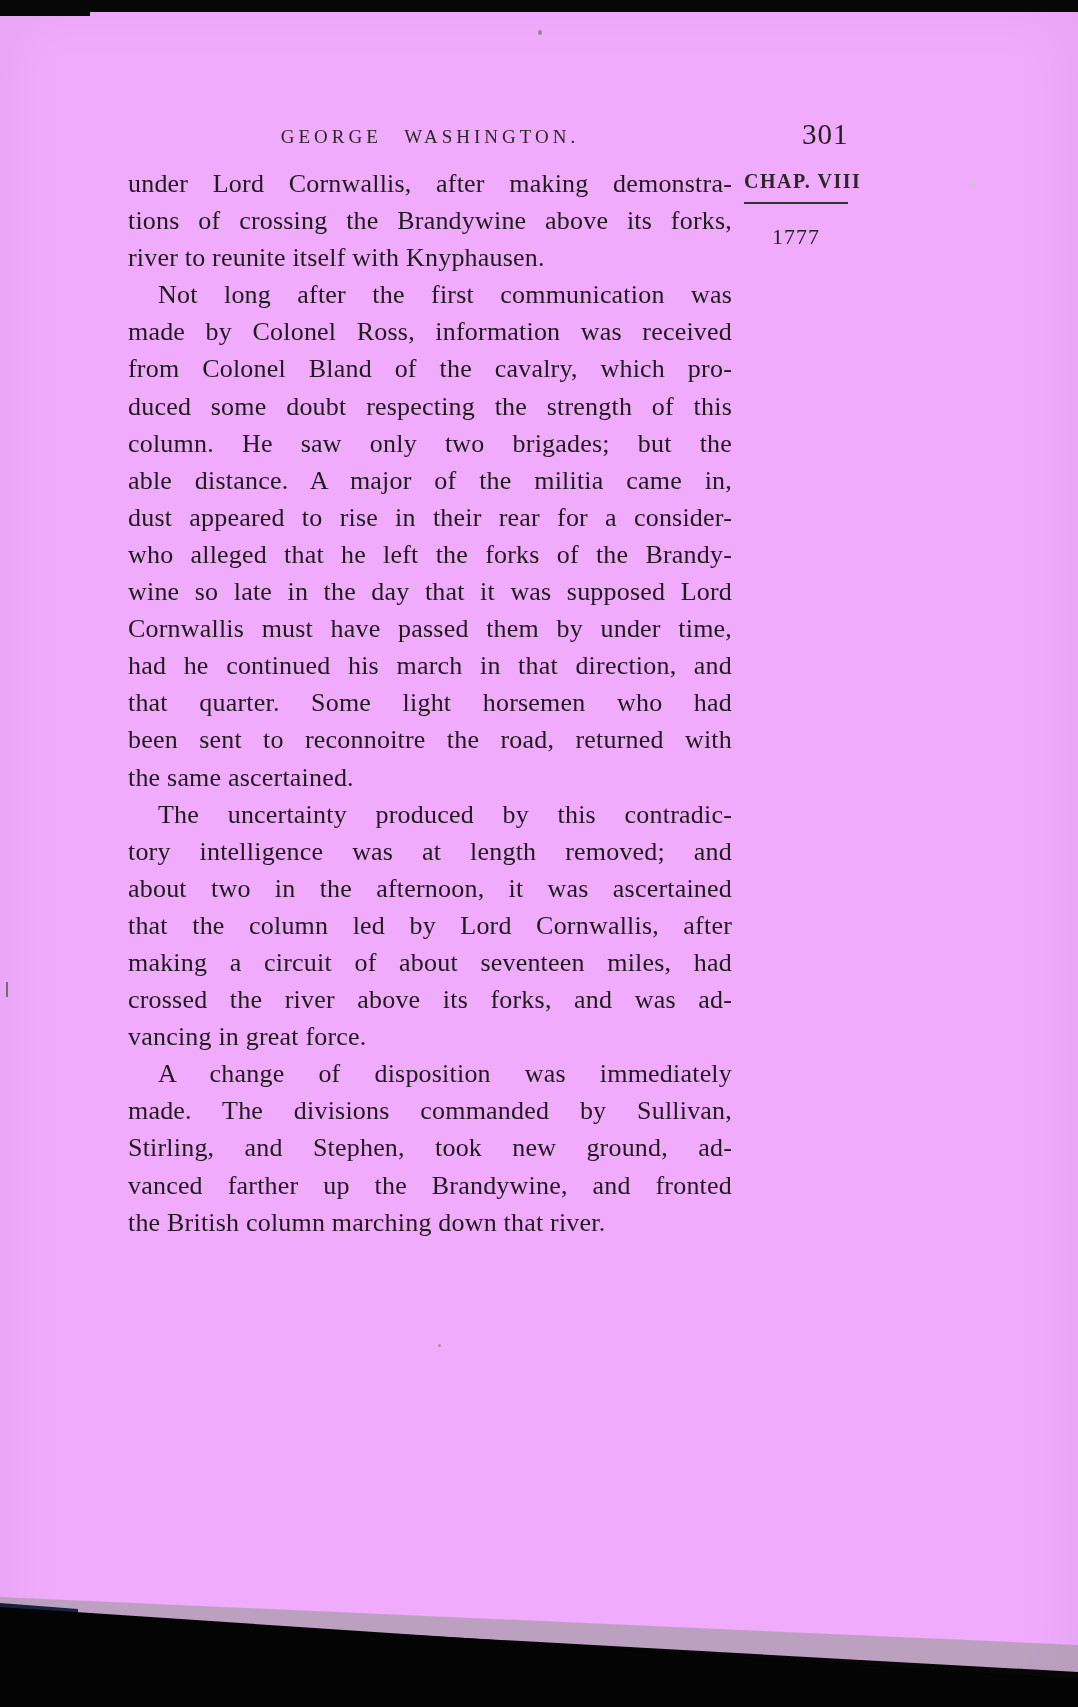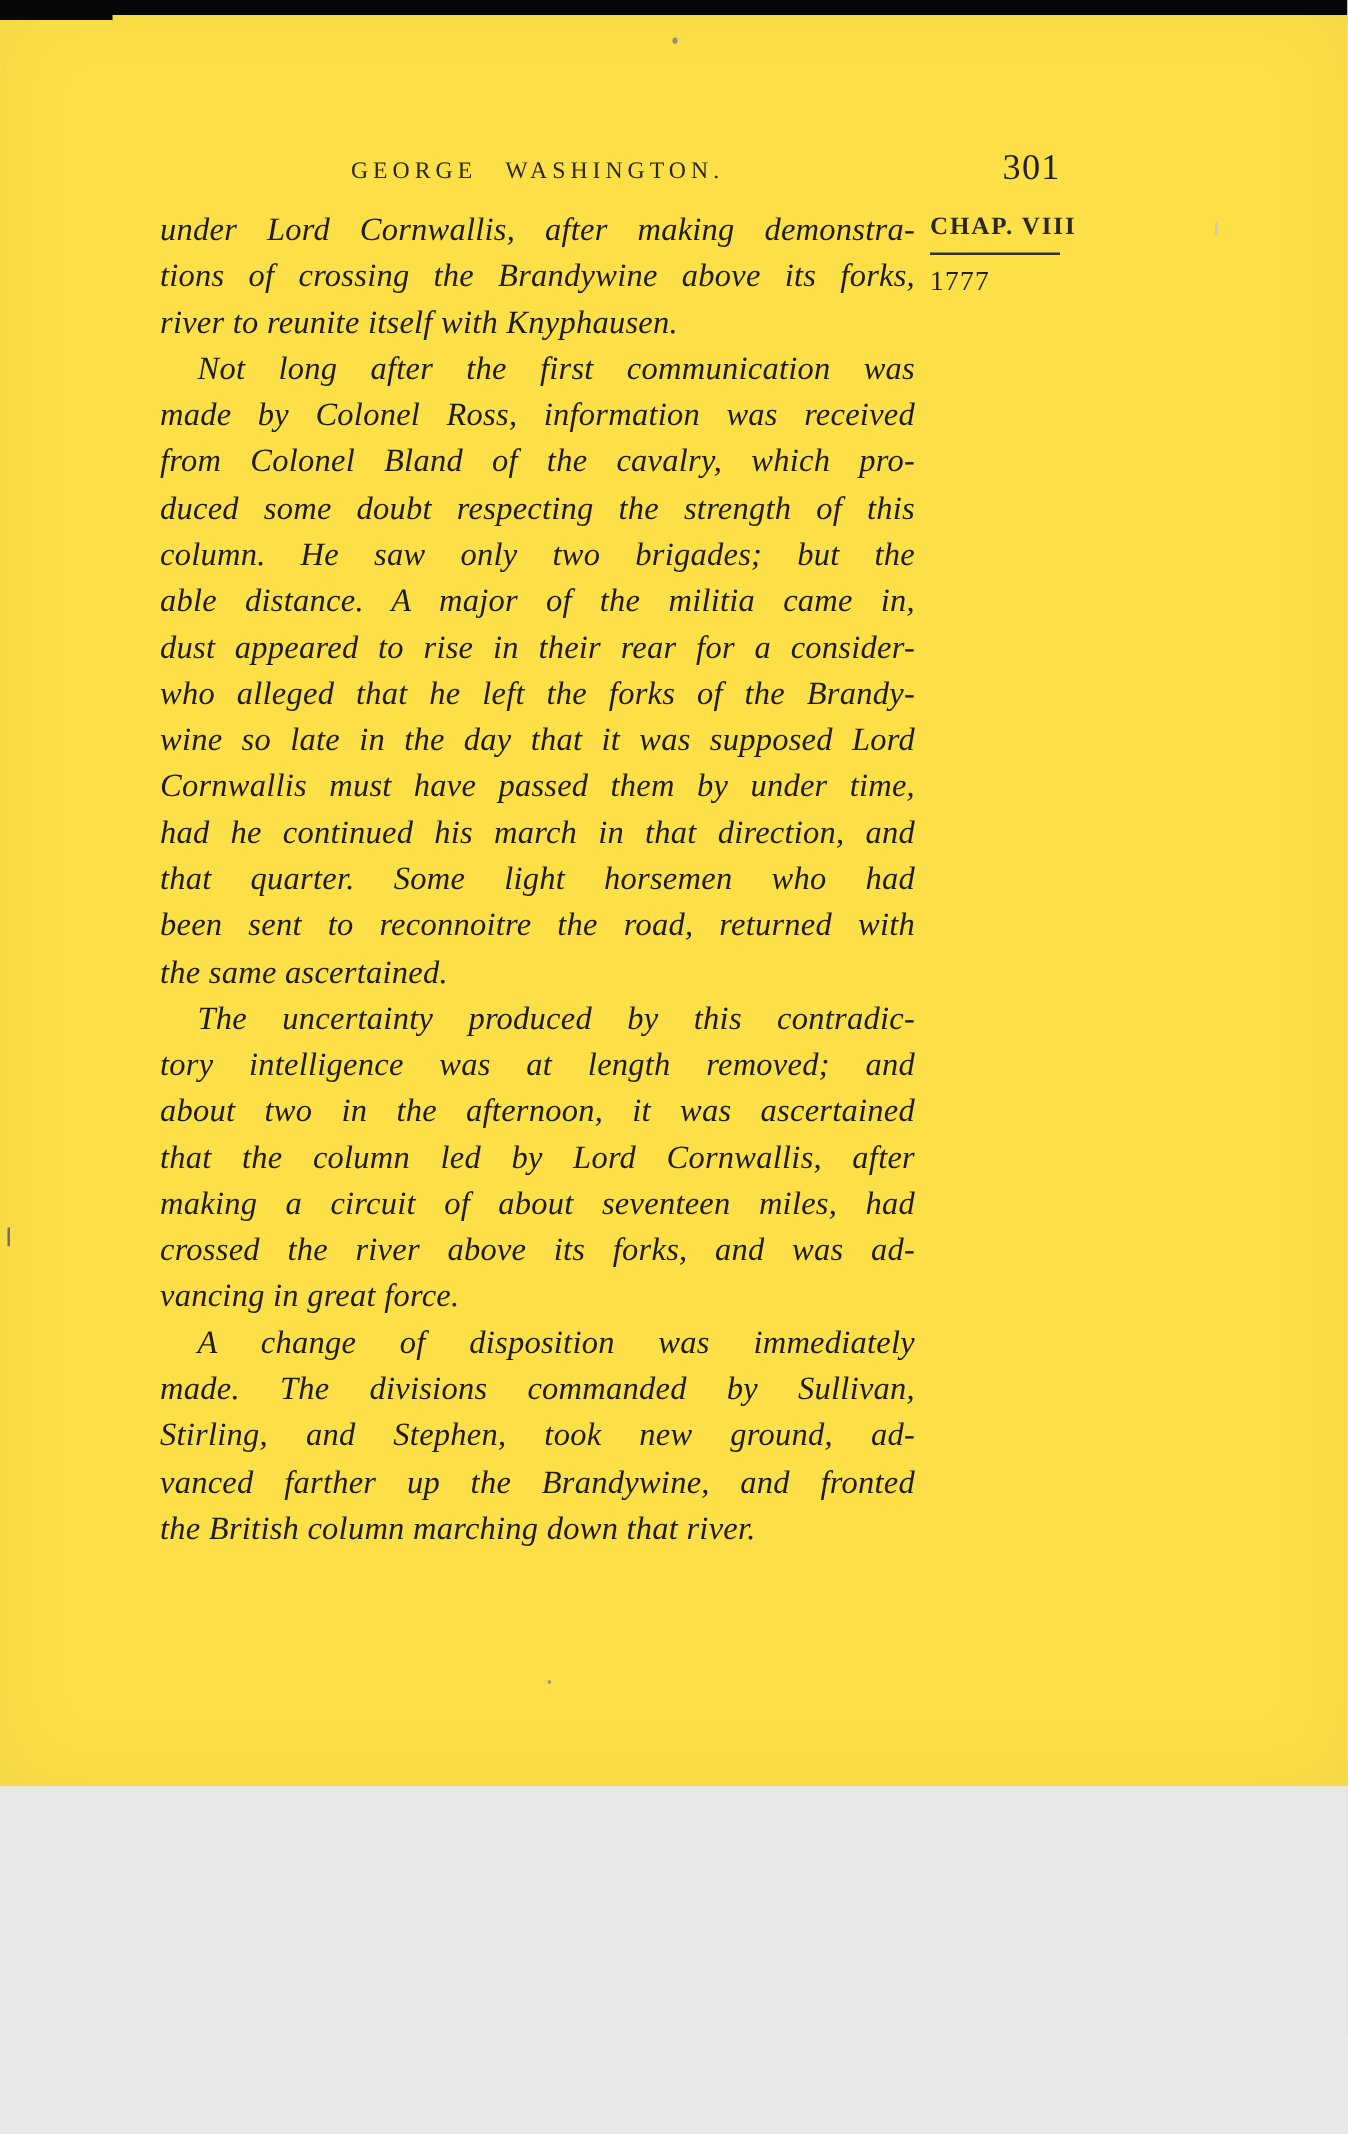--- a/index.html
+++ b/index.html
@@ -3,22 +3,22 @@
 <meta charset="utf-8">
 <style>
   html, body {
     margin: 0;
     padding: 0;
     background: #e8e8e6;
   }
   .page {
     position: relative;
     width: 1078px;
-    height: 1429px;
-    background: #fde047;
+    height: 1707px;
+    background: #f0abfc;
     overflow: hidden;
     font-family: "Liberation Serif", "DejaVu Serif", serif;
     color: #1e1c1a;
     box-shadow: inset 0 0 70px rgba(0,0,0,0.05);
   }
 
   
   .top-scan-bar {
     position: absolute;
     top: 0; left: 0;
@@ -103,21 +103,22 @@
     white-space: nowrap;
     font-weight: bold;
   }
   .chapter-rule {
     margin-top: 9px;
     width: 104px;
     height: 2px;
     background: #34322e;
   }
   .year-label {
-    margin-top: 8px;
+    margin-top: 20px;
+    text-align: center;
     width: 104px;
     font-size: 22px;
     letter-spacing: 1px;
     color: #23211e;
   }
 
   
   .text-block {
     position: absolute;
     top: 165px;
@@ -126,21 +127,20 @@
     font-size: 26px;
     letter-spacing: 0.2px;
   }
   .paragraph { margin: 0; padding: 0; }
   .line {
     height: 37.1px;
     line-height: 37.1px;
     white-space: nowrap;
     text-align: justify;
     text-align-last: justify;
-    font-style: italic;
   }
   .line-last {
     text-align-last: left;
   }
   .paragraph.indented .line:first-child {
     text-indent: 30px;
   }
 </style>
 </head>
 <body>

